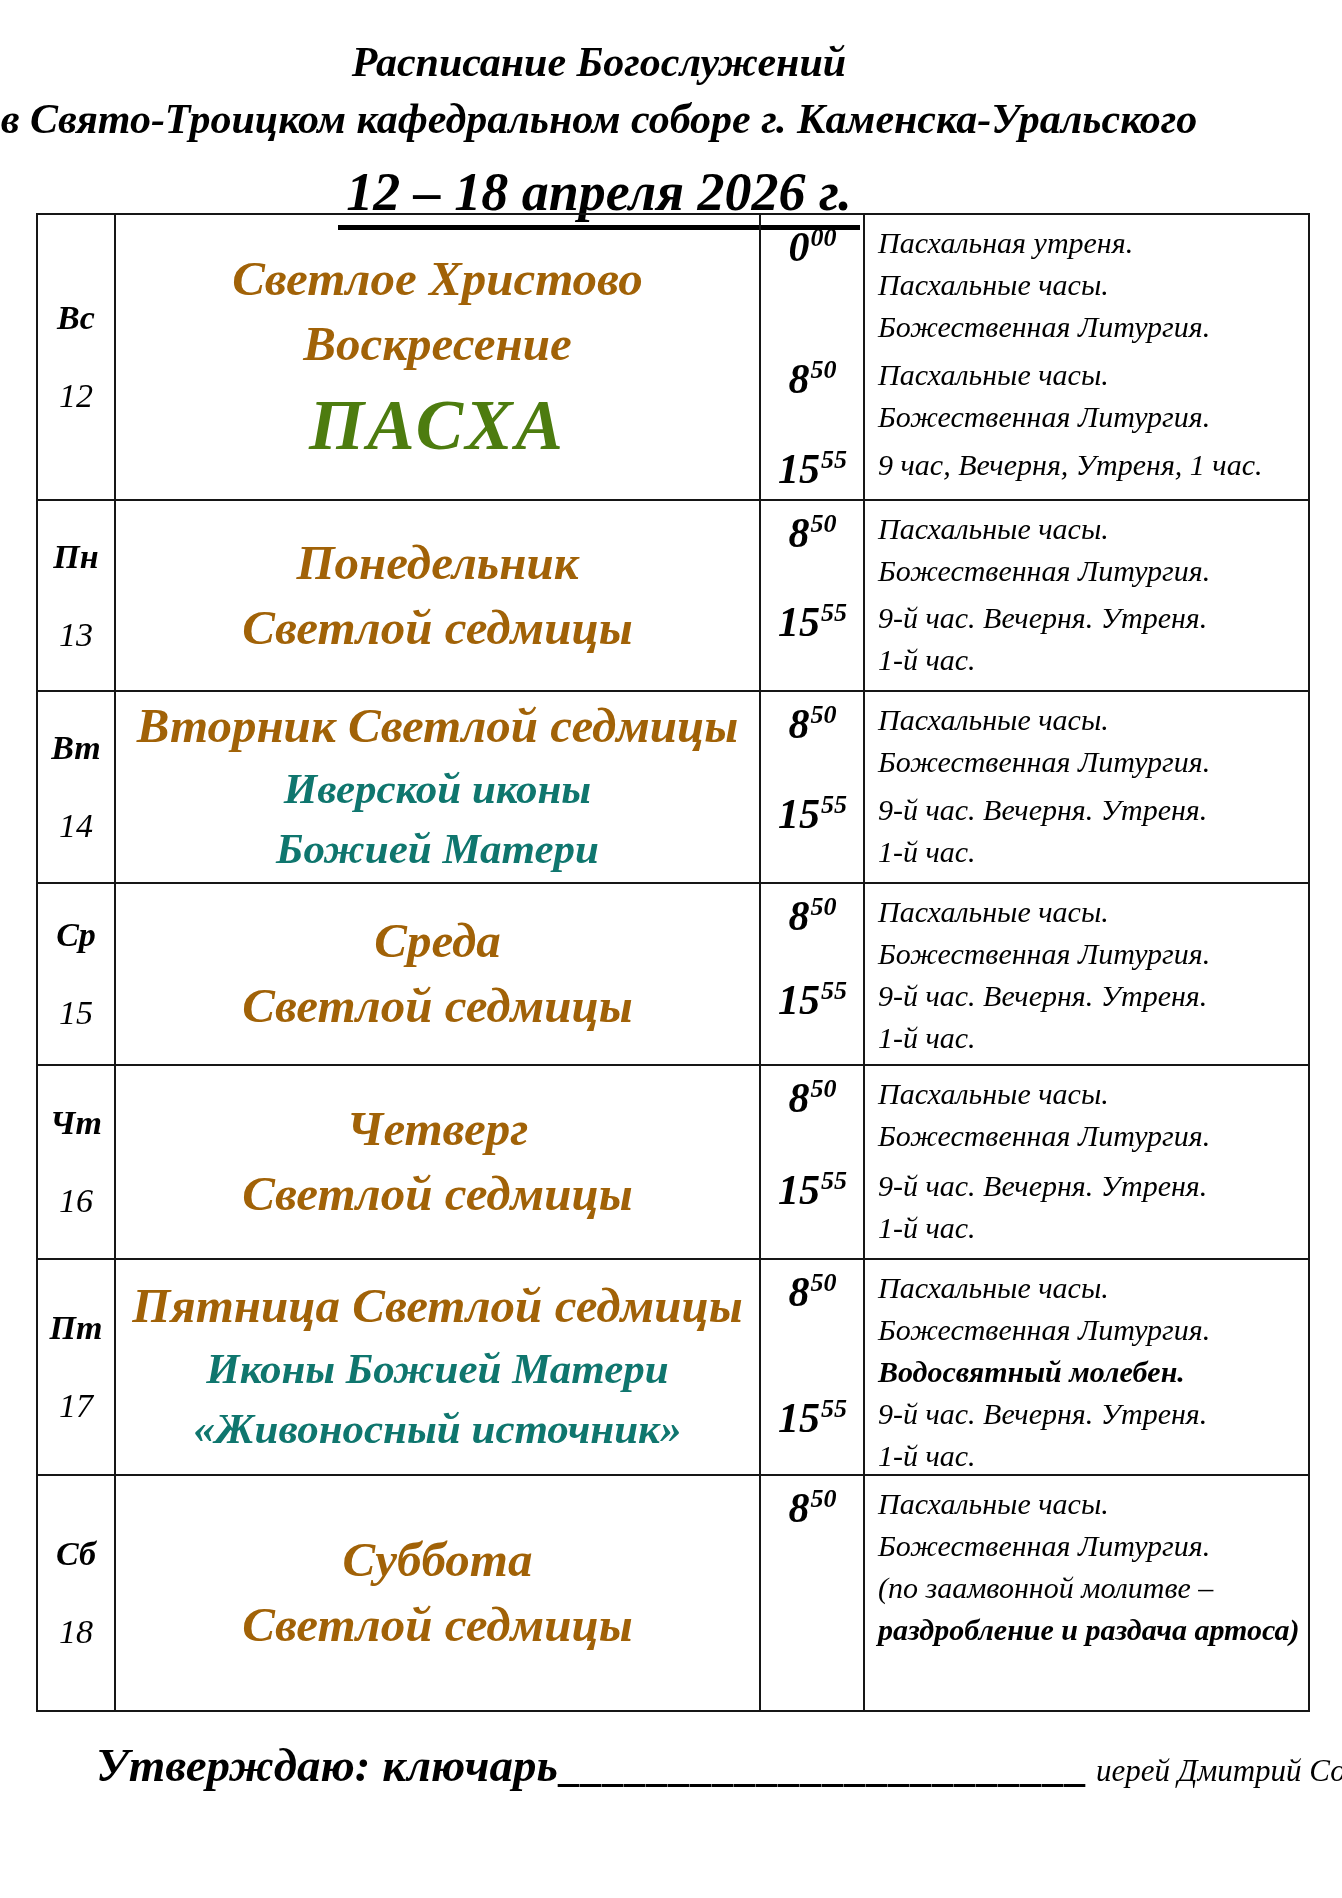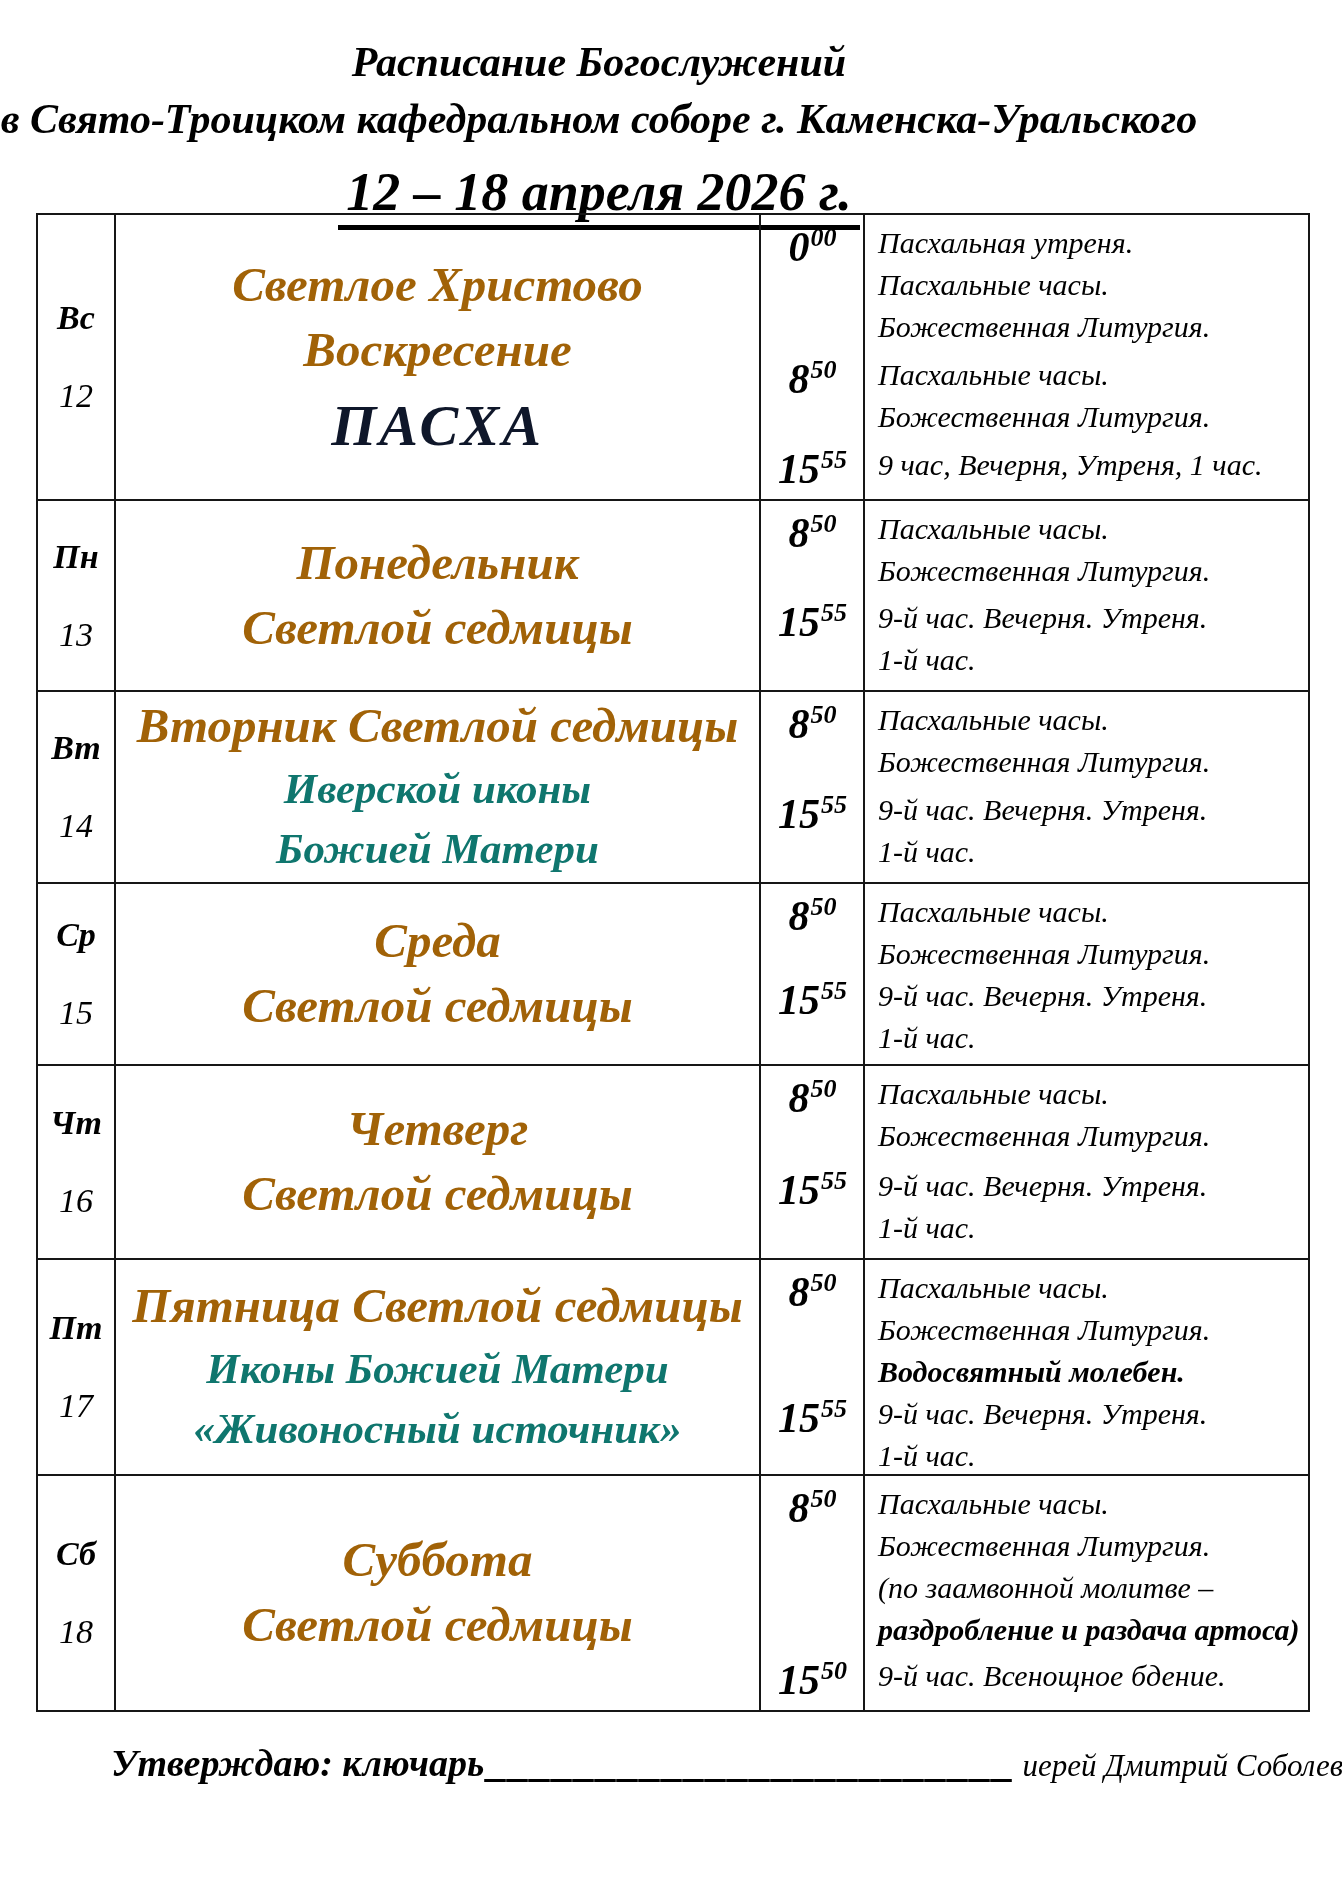--- a/index.html
+++ b/index.html
@@ -22,38 +22,38 @@
   }
   .c{box-sizing:border-box;min-width:0;}
   .bt{border-top:2px solid #161616;}
   .bl{border-left:2px solid #161616;}
   .day-cell{display:flex;flex-direction:column;align-items:center;justify-content:center;gap:44px;}
   .day-abbr{font-size:34px;font-weight:bold;font-style:italic;line-height:1;}
   .day-date{font-size:34px;font-style:italic;line-height:1;}
   .desc-cell{display:flex;flex-direction:column;align-items:center;justify-content:center;
              gap:12px;text-align:center;padding:4px 8px;}
   .red-line{font-size:49px;font-weight:bold;font-style:italic;color:#a16207;line-height:1.08;}
-  .pascha{font-size:58px;font-weight:bold;font-style:italic;color:#0f172a;
+  .pascha{font-size:71px;font-weight:bold;font-style:italic;color:#4d7c0f;
           line-height:1;letter-spacing:3px;margin-top:8px;}
   .black-line{font-size:43px;font-weight:bold;font-style:italic;color:#0f766e;line-height:1.12;}
   .sched-cell{grid-column:3 / 5;position:relative;display:flex;flex-direction:column;
               justify-content:space-between;padding:7px 0 9px;}
   .vline{position:absolute;left:102px;top:0;bottom:0;width:2px;background:#161616;}
   .entry{display:flex;align-items:flex-start;}
   .entry-time{flex:0 0 102px;width:102px;text-align:center;white-space:nowrap;
               font-weight:bold;font-style:italic;line-height:1;padding-top:4px;}
   .th{font-size:42px;}
   .tm{font-size:26px;position:relative;top:-15px;left:1px;}
   .entry-lines{padding-left:15px;padding-right:4px;}
   .svc-line{font-size:30px;font-style:italic;line-height:1.4;}
   .svc-line.b{font-weight:bold;}
   
   .footer{position:absolute;top:1738px;left:96px;width:1230px;
           display:flex;align-items:baseline;white-space:nowrap;}
-  .approve{font-size:38px;font-weight:bold;font-style:italic;margin-left:15px;}
+  .approve{font-size:47px;font-weight:bold;font-style:italic;}
   .sig-line{font-size:42px;font-weight:bold;letter-spacing:1px;}
   .signer{font-size:31px;font-style:italic;margin-left:10px;}
 </style>
 </head>
 <body>
 
 <div class="header">
   <div class="h-line1">Расписание Богослужений</div>
   <div class="h-line2">в Свято-Троицком кафедральном соборе г. Каменска-Уральского</div>
   <div><span class="h-line3">12 – 18 апреля 2026 г.</span></div>
@@ -240,26 +240,20 @@
     <div class="vline"></div>
     <div class="entry">
       <div class="entry-time"><span class="th">8</span><span class="tm">50</span></div>
       <div class="entry-lines">
         <div class="svc-line">Пасхальные часы.</div>
         <div class="svc-line">Божественная Литургия.</div>
         <div class="svc-line">(по заамвонной молитве –</div>
         <div class="svc-line b">раздробление и раздача артоса)</div>
       </div>
     </div>
-    <div class="entry">
-      <div class="entry-time"><span class="th">15</span><span class="tm">50</span></div>
-      <div class="entry-lines">
-        <div class="svc-line">9-й час. Всенощное бдение.</div>
-      </div>
-    </div>
   </div>
 
 </div>
 
 <div class="footer">
   <span class="approve">Утверждаю: ключарь</span>
     <span class="sig-line">________________________</span>
     <span class="signer">иерей Дмитрий Соболев</span>
 </div>
 

